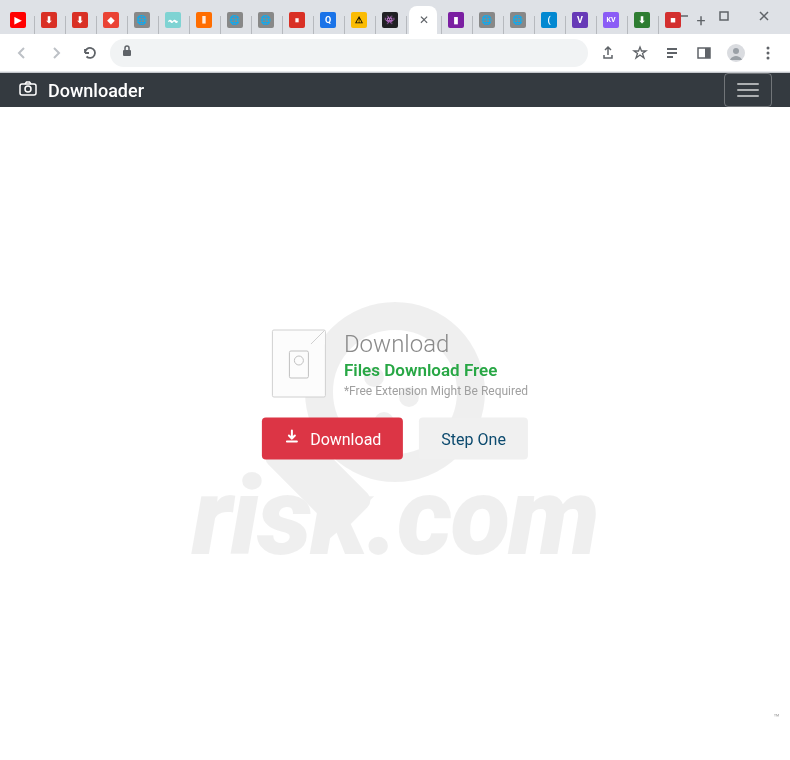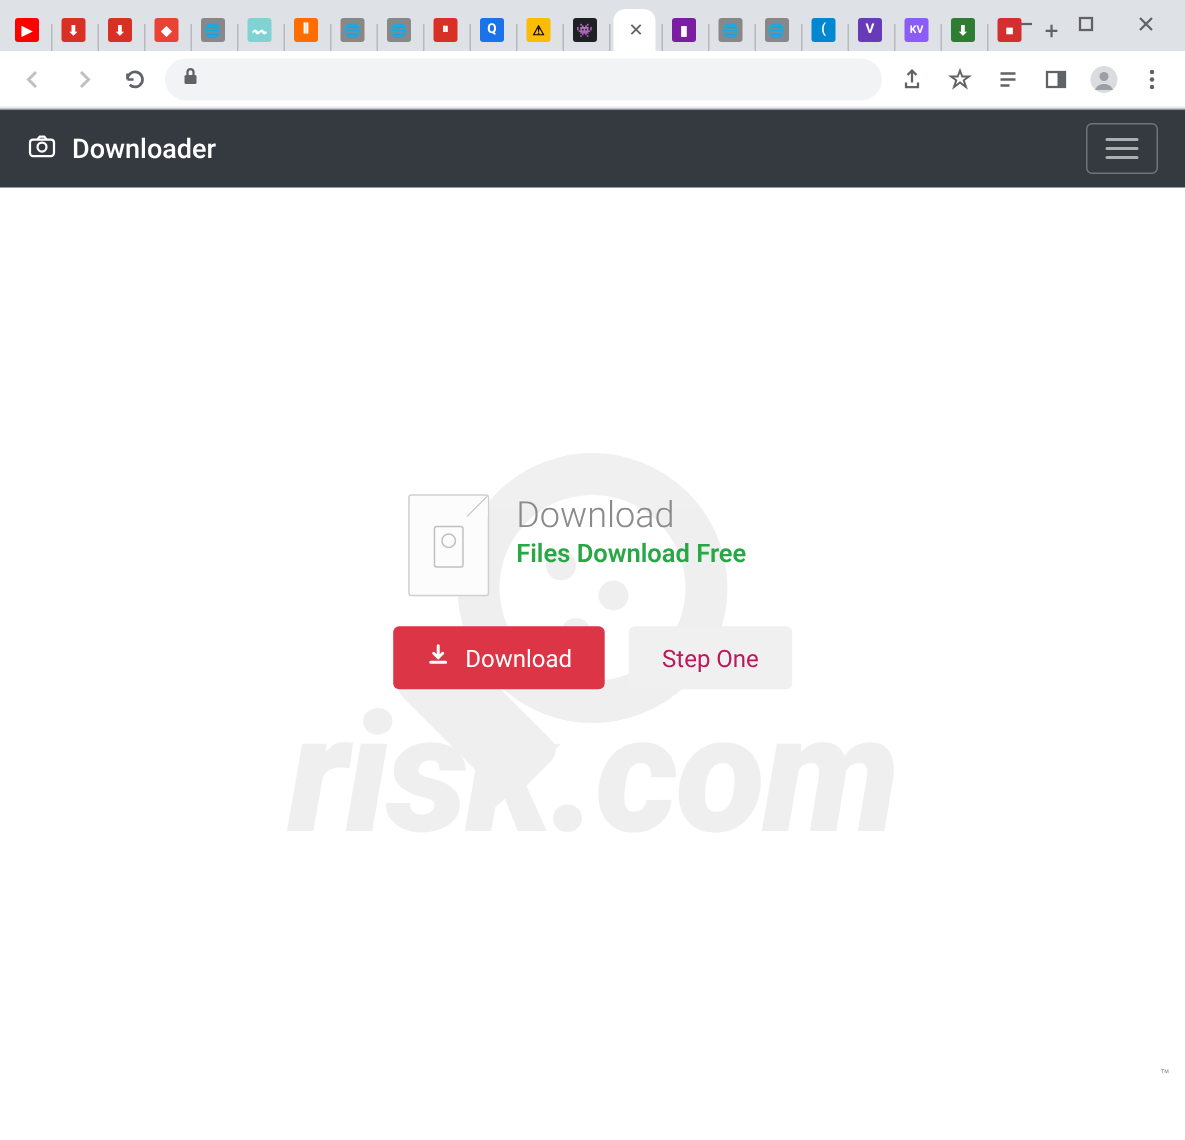--- a/index.html
+++ b/index.html
@@ -21,40 +21,40 @@
 
 .toolbar { display: flex; align-items: center; height: 38px; background: #fff; padding: 0 8px; gap: 6px; border-bottom: 1px solid #e8eaed; }
 .toolbar-btn { width: 28px; height: 28px; display: flex; align-items: center; justify-content: center; border-radius: 50%; cursor: pointer; color: #5f6368; }
 .toolbar-btn.disabled { color: #bdc1c6; }
 .omnibox { flex: 1; height: 28px; background: #f1f3f4; border-radius: 14px; display: flex; align-items: center; padding: 0 10px; gap: 8px; }
 .omnibox input { border: none; background: transparent; flex: 1; font-size: 14px; outline: none; }
 .toolbar-right { display: flex; align-items: center; gap: 4px; }
 
 
 .page { position: relative; height: calc(760px - 104px); background: #fff; }
-.navbar { height: 52px; background: #343a40; display: flex; align-items: center; justify-content: space-between; padding: 0 18px; }
+.navbar { height: 34px; background: #343a40; display: flex; align-items: center; justify-content: space-between; padding: 0 18px; }
 .navbar-brand { display: flex; align-items: center; gap: 10px; color: #fff; font-size: 18px; font-weight: 500; }
 .navbar-toggle { width: 48px; height: 34px; border: 1px solid rgba(255,255,255,0.3); border-radius: 4px; display: flex; align-items: center; justify-content: center; cursor: pointer; }
 .navbar-toggle-lines { width: 22px; }
 .navbar-toggle-lines div { height: 2px; background: rgba(255,255,255,0.6); margin: 4px 0; border-radius: 1px; }
 
 .content-center { position: absolute; top: 50%; left: 50%; transform: translate(-50%, -55%); text-align: left; }
 .download-header { display: flex; align-items: flex-start; gap: 18px; margin-bottom: 20px; padding-left: 10px; }
 .file-icon-box { width: 54px; height: 68px; border: 1px solid #d0d0d0; background: #fcfcfc; position: relative; border-radius: 2px; }
 .file-icon-box::before { content: ""; position: absolute; top: 0; right: 0; width: 14px; height: 14px; background: linear-gradient(135deg, transparent 48%, #d0d0d0 48%, #d0d0d0 52%, #fcfcfc 52%); }
 .file-icon-inner { position: absolute; top: 20px; left: 50%; transform: translateX(-50%); width: 20px; height: 28px; border: 1px solid #c0c0c0; border-radius: 2px; }
 .file-icon-inner::after { content: ""; position: absolute; top: 4px; left: 50%; transform: translateX(-50%); width: 8px; height: 8px; border: 1px solid #c0c0c0; border-radius: 50%; }
 .download-text h2 { font-size: 24px; font-weight: 300; color: #8a8a8a; margin-bottom: 2px; }
 .download-text h3 { font-size: 17px; font-weight: 600; color: #28a745; margin-bottom: 4px; }
 .download-text .note { font-size: 12px; color: #a0a0a0; }
 
 .buttons { display: flex; gap: 16px; justify-content: center; }
 .btn { height: 42px; padding: 0 22px; border-radius: 4px; font-size: 16px; display: flex; align-items: center; gap: 10px; cursor: pointer; border: none; }
 .btn-download { background: #dc3545; color: #fff; }
-.btn-step { background: #f0f0f0; color: #be185d; }
+.btn-step { background: #f0f0f0; color: #0c4a6e; }
 
 
 .watermark { position: absolute; top: 80px; left: 0; right: 0; bottom: 0; pointer-events: none; opacity: 0.06; display: flex; flex-direction: column; align-items: center; justify-content: center; }
 .watermark .wm-top { display: flex; align-items: center; gap: 20px; }
 .watermark .wm-circle { width: 180px; height: 180px; border: 28px solid #000; border-radius: 50%; position: relative; }
 .watermark .wm-circle::after { content: ""; position: absolute; width: 50px; height: 110px; background: #000; transform: rotate(-45deg); bottom: -80px; left: -40px; border-radius: 10px; }
 .watermark .wm-dots { position: absolute; top: 30%; left: 25%; width: 20px; height: 20px; background: #000; border-radius: 50%; box-shadow: 35px 20px 0 #000, 10px 45px 0 #000; }
 .watermark .wm-pc { font-size: 180px; font-weight: 900; letter-spacing: -10px; font-style: italic; }
 .watermark .wm-bottom { font-size: 110px; font-weight: 900; font-style: italic; letter-spacing: -2px; margin-top: -30px; }
 
@@ -271,20 +271,21 @@
   </div>
 
   <div class="content-center">
     <div class="download-header">
       <div class="file-icon-box">
           <div class="file-icon-inner"></div>
         </div>
       <div class="download-text">
         <h2>Download</h2>
         <h3>Files Download Free</h3>
+        <div class="note">*Free Extension Might Be Required</div>
       </div>
     </div>
     <div class="buttons">
       <button class="btn btn-download">
         <span><svg width="16" height="16" viewBox="0 0 16 16">
               <path d="M8 2v8M5 7l3 3 3-3M3 13h10" stroke="#fff" stroke-width="2" fill="none" stroke-linecap="round"></path>
             </svg></span>
         <span>Download</span>
       </button>
       <button class="btn btn-step">

